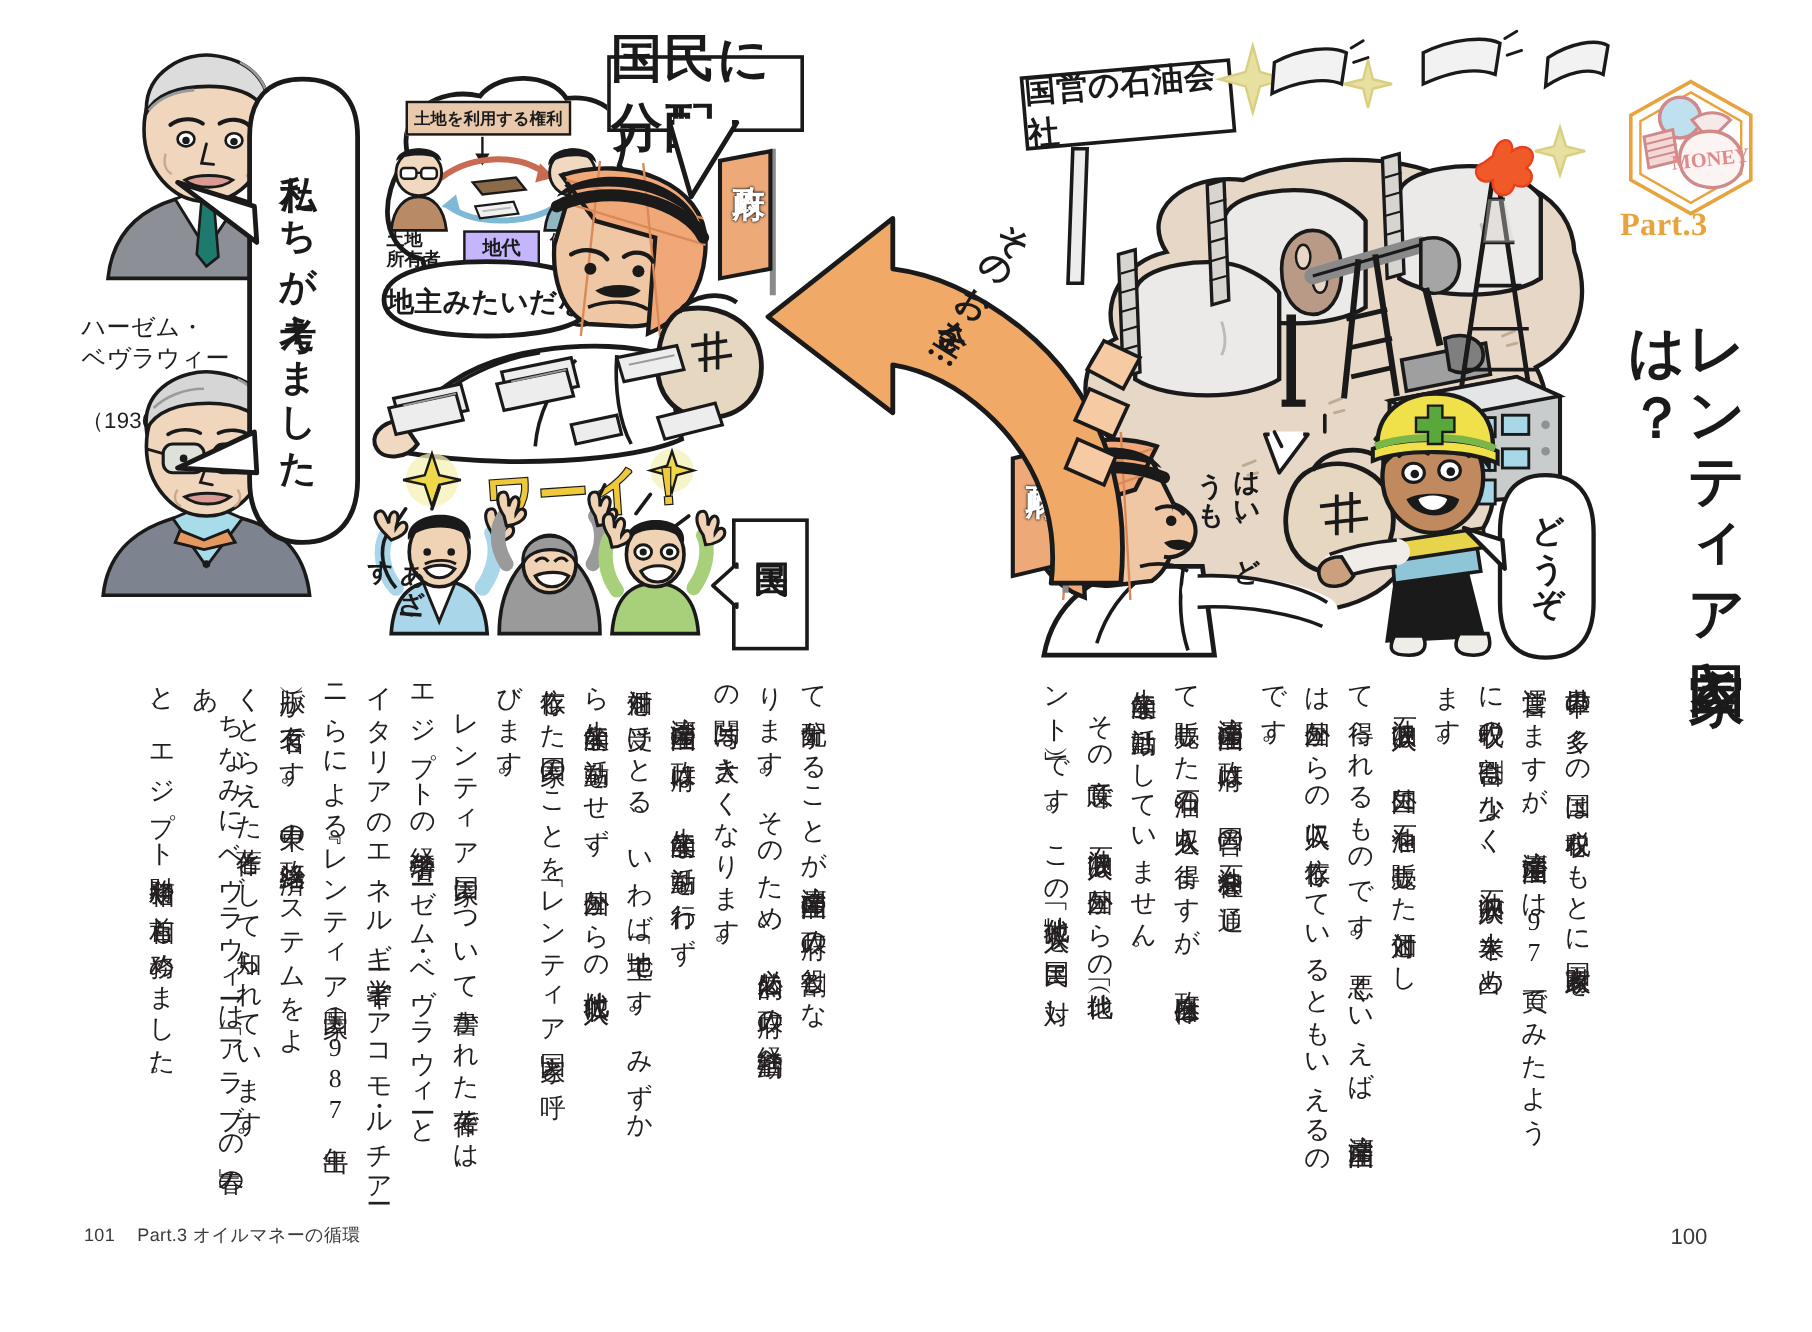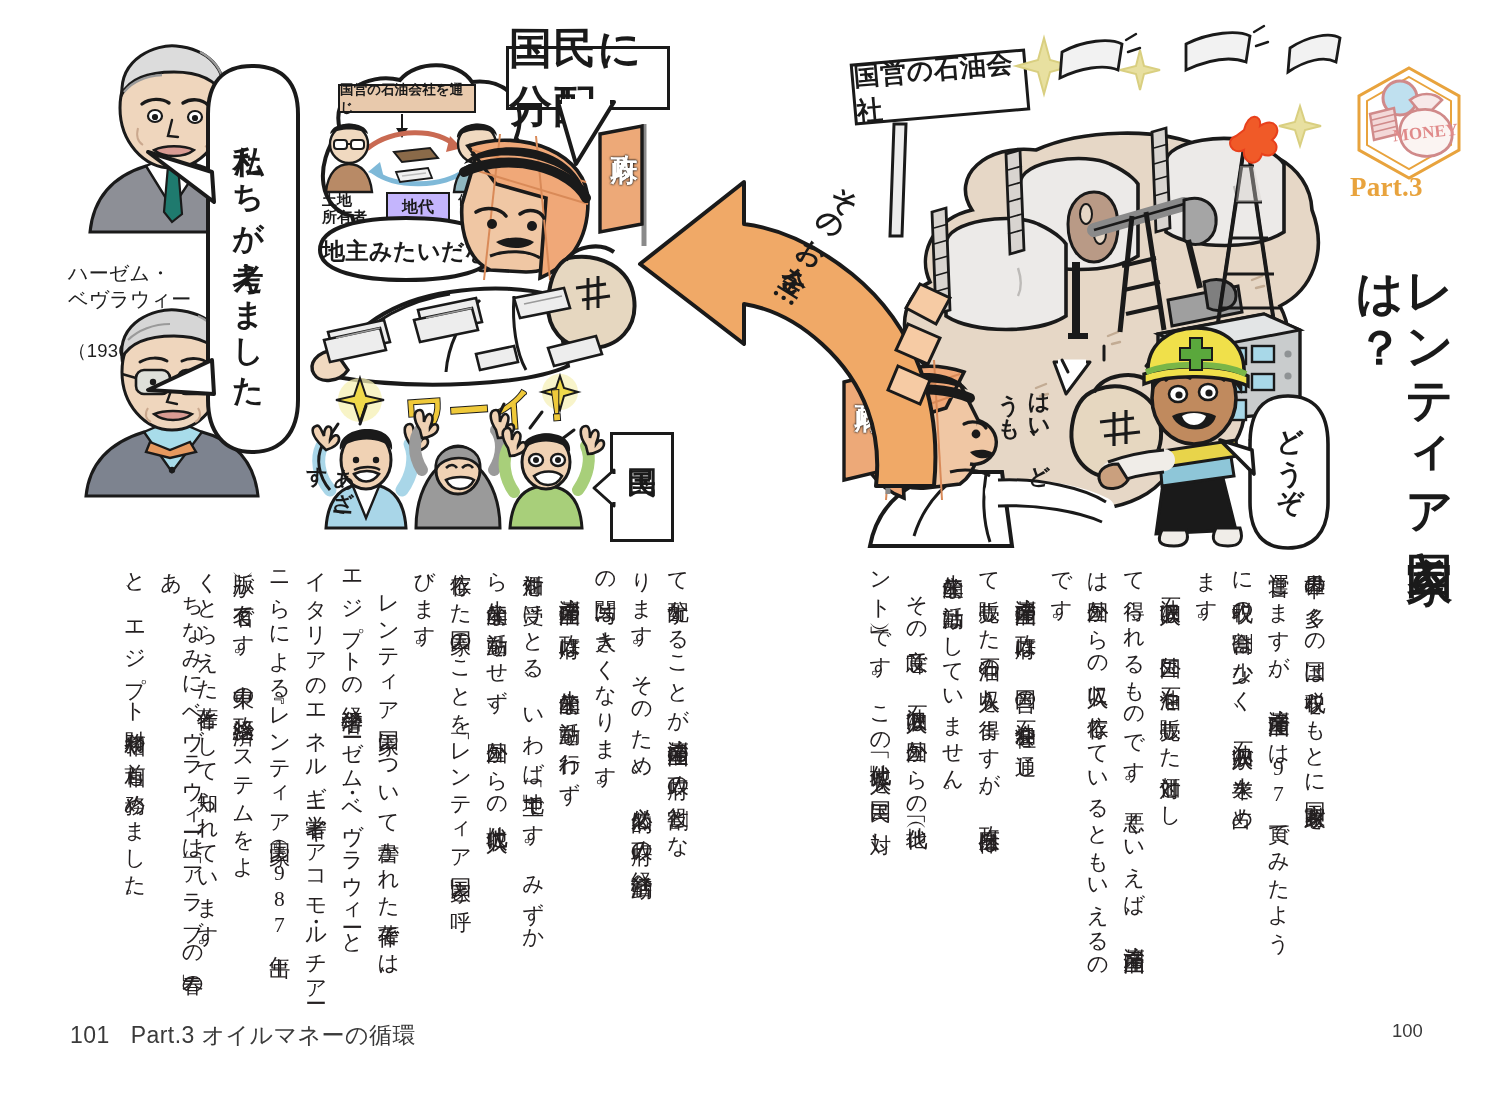--- a/index.html
+++ b/index.html
@@ -47,21 +47,21 @@
     position:absolute;right:34px;top:196px;
     writing-mode:vertical-rl;text-orientation:upright;
     font-family:"Liberation Serif","DejaVu Serif",serif;
     font-weight:bold;font-size:47px;line-height:1.06;letter-spacing:.03em;
     color:#1a1a1a;height:420px;
   }
 
   
   .footer-left{
     position:absolute;left:70px;top:1020px;
-    font-size:23px;color:#3a3a3a;letter-spacing:.02em;
+    font-size:15px;color:#3a3a3a;letter-spacing:.02em;
   }
   .footer-left .pg{margin-right:14px;}
   .footer-right{
     position:absolute;left:1392px;top:1020px;
     font-size:18.5px;color:#3a3a3a;
   }
 
   
   .portrait-cap{
     position:absolute;font-size:20px;line-height:1.33;color:#1f1f1f;
@@ -156,21 +156,21 @@
   <svg style="position:absolute;left:300px;top:58px;" width="250" height="250" viewBox="0 0 250 250">
     <path d="M40 72 C30 36 66 14 100 22 C116 2 158 2 172 24 C210 20 228 48 216 80 C236 104 224 146 194 152
              C188 182 150 196 126 180 C100 198 58 188 52 158 C20 152 12 108 40 72 Z" fill="#fff" stroke="#1a1a1a" stroke-width="4"></path>
   </svg>
   <svg style="position:absolute;left:466px;top:212px;" width="90" height="70" viewBox="0 0 90 70">
     <ellipse cx="18" cy="50" rx="11" ry="9" fill="#fff" stroke="#1a1a1a" stroke-width="3"></ellipse>
     <ellipse cx="44" cy="36" rx="9" ry="7" fill="#fff" stroke="#1a1a1a" stroke-width="3"></ellipse>
     <ellipse cx="66" cy="22" rx="7" ry="6" fill="#fff" stroke="#1a1a1a" stroke-width="3"></ellipse>
   </svg>
 
-  <div class="signbox" style="left:338px;top:84px;width:134px;height:25px;background:#e8c9ac;border-width:2px;font-size:13.5px;letter-spacing:.01em;">国営の石油会社を通じ</div>
+  <div class="signbox" style="left:338px;top:84px;width:134px;height:25px;background:#e8c9ac;border-width:2px;font-size:13.5px;letter-spacing:.01em;">土地を利用する権利</div>
 
   <svg style="position:absolute;left:330px;top:108px;" width="180" height="90" viewBox="0 0 180 90">
     <path d="M72 6 L72 22" stroke="#1a1a1a" stroke-width="2"></path>
     <path d="M66 20 L72 30 L78 20 Z" fill="#1a1a1a"></path>
     <path d="M38 40 C64 20 106 20 126 38" fill="none" stroke="#c96a52" stroke-width="5" stroke-linecap="round"></path>
     <path d="M120 28 L132 40 L116 44 Z" fill="#c96a52"></path>
     <path d="M136 62 C112 80 66 80 44 64" fill="none" stroke="#7fb9d8" stroke-width="5" stroke-linecap="round"></path>
     <path d="M50 54 L38 64 L54 70 Z" fill="#7fb9d8"></path>
     <path d="M64 44 L100 40 L108 50 L72 54 Z" fill="#8a6a49" stroke="#1a1a1a" stroke-width="2"></path>
     <path d="M66 64 L98 60 L102 70 L70 74 Z" fill="#f1f1f1" stroke="#1a1a1a" stroke-width="1.8"></path>

